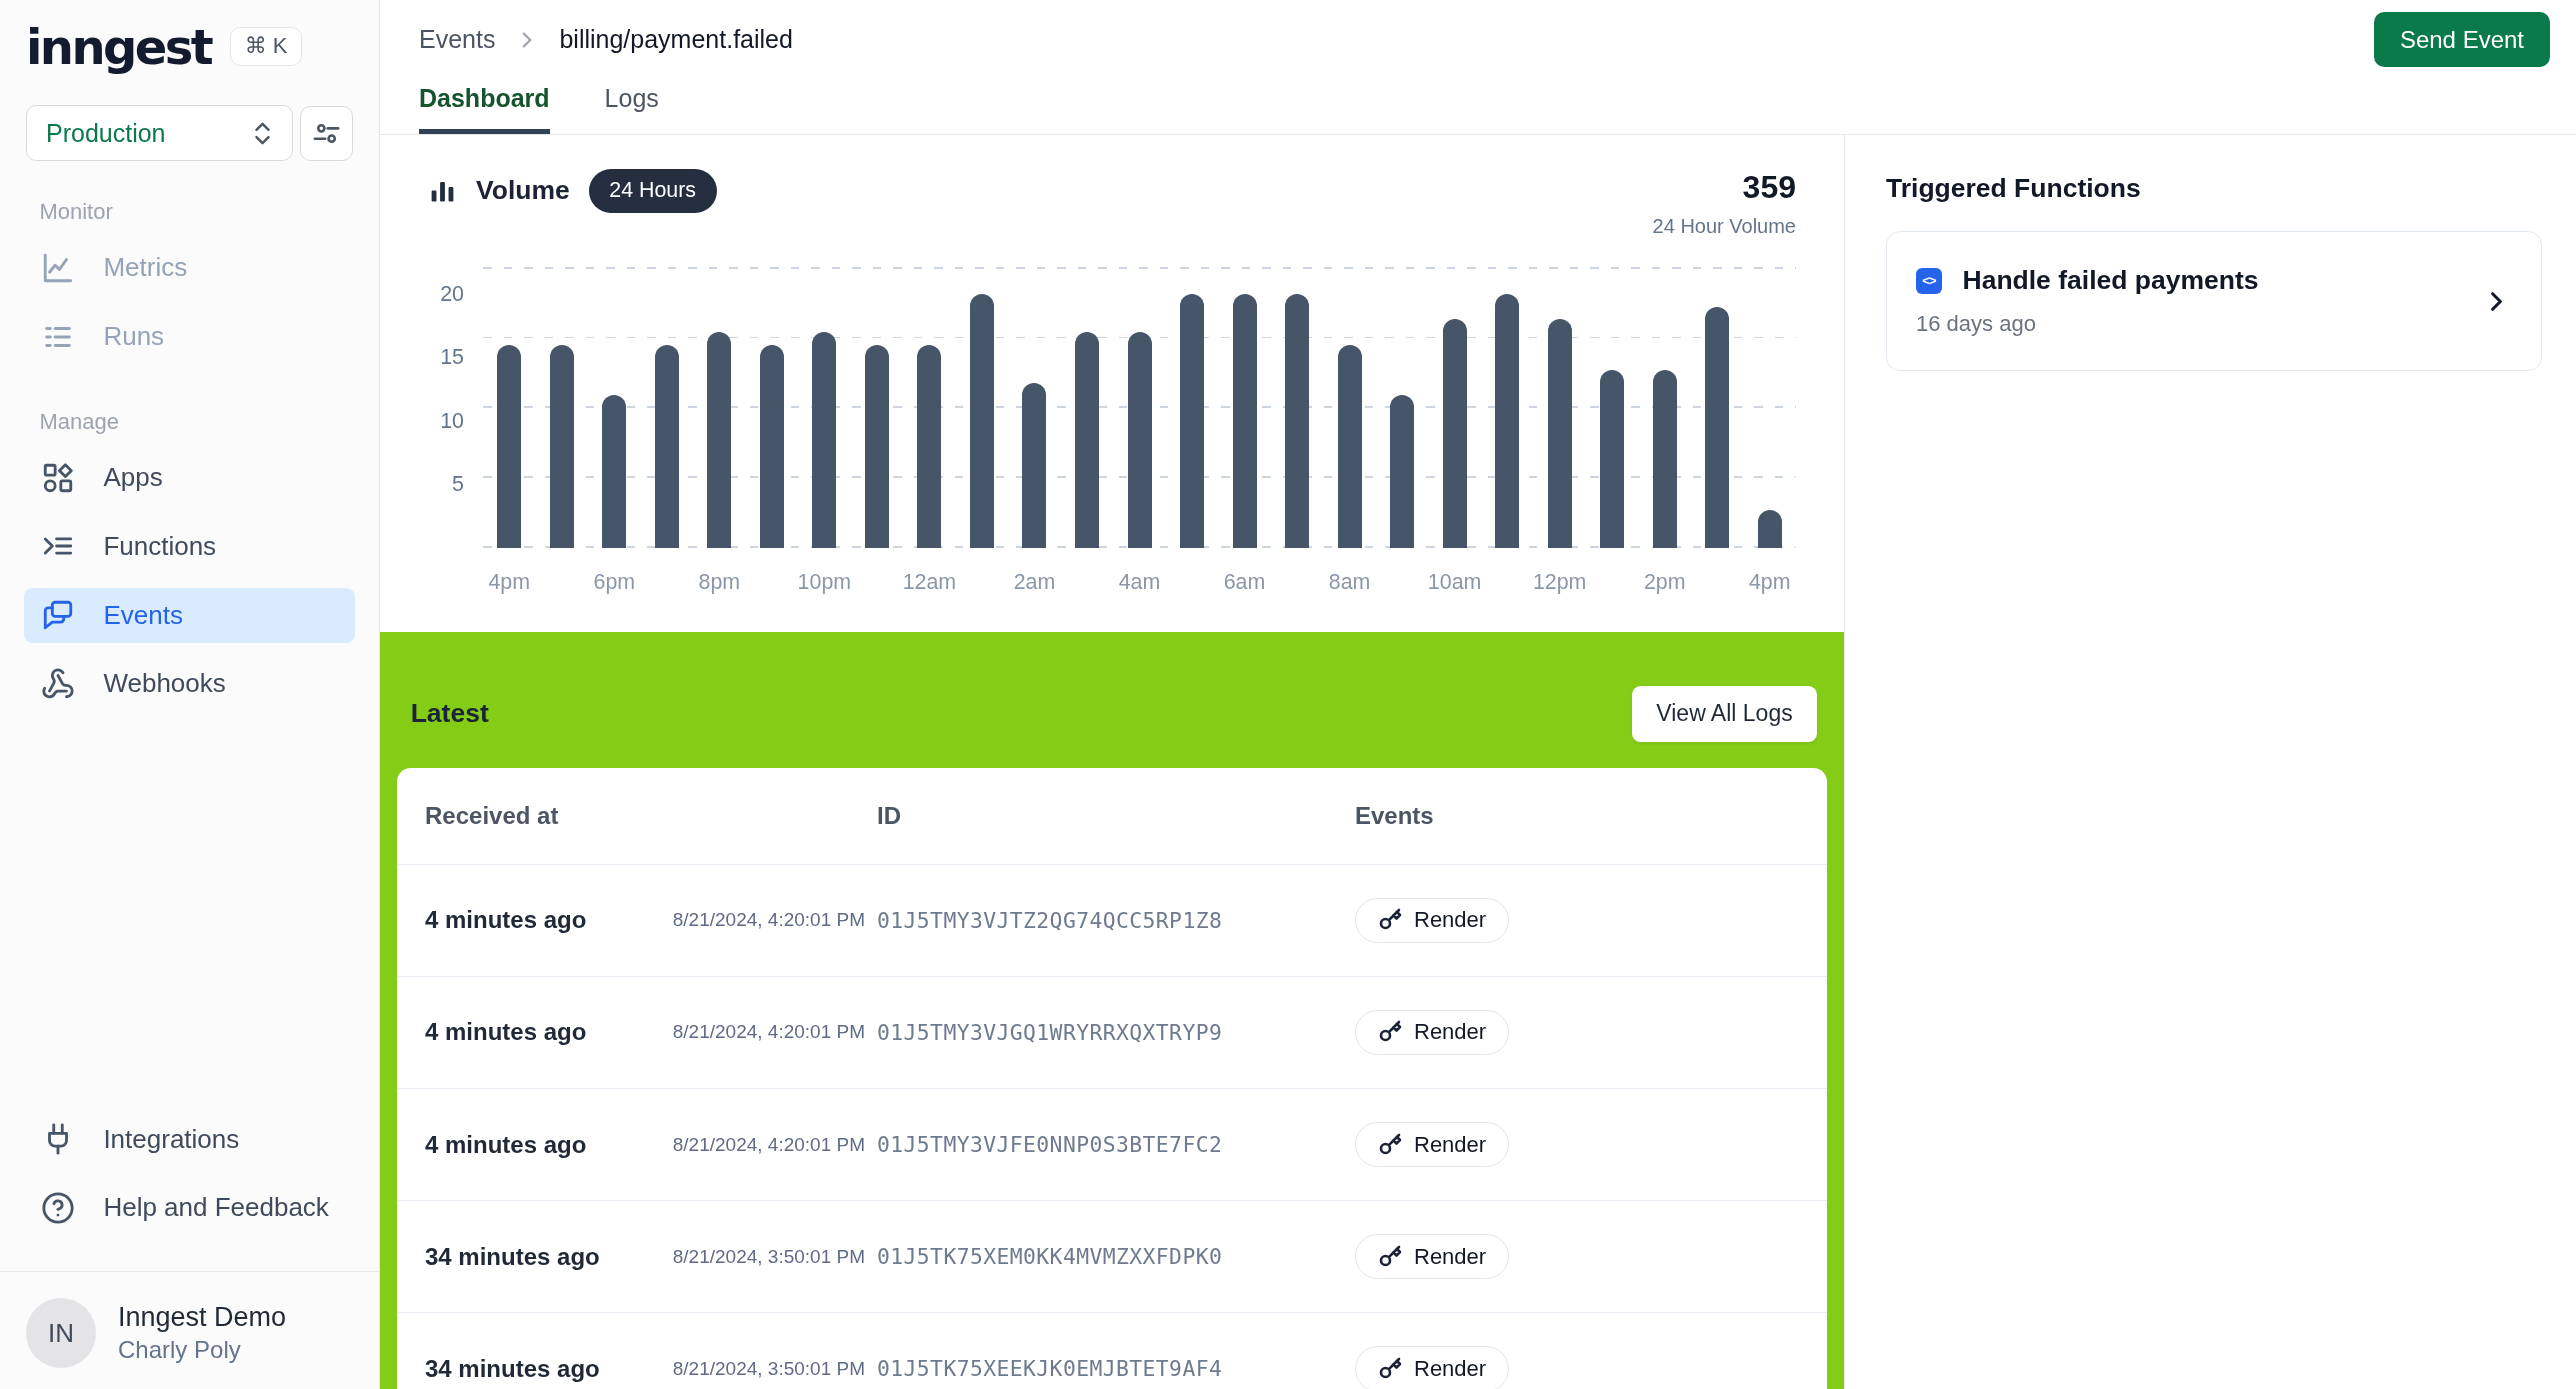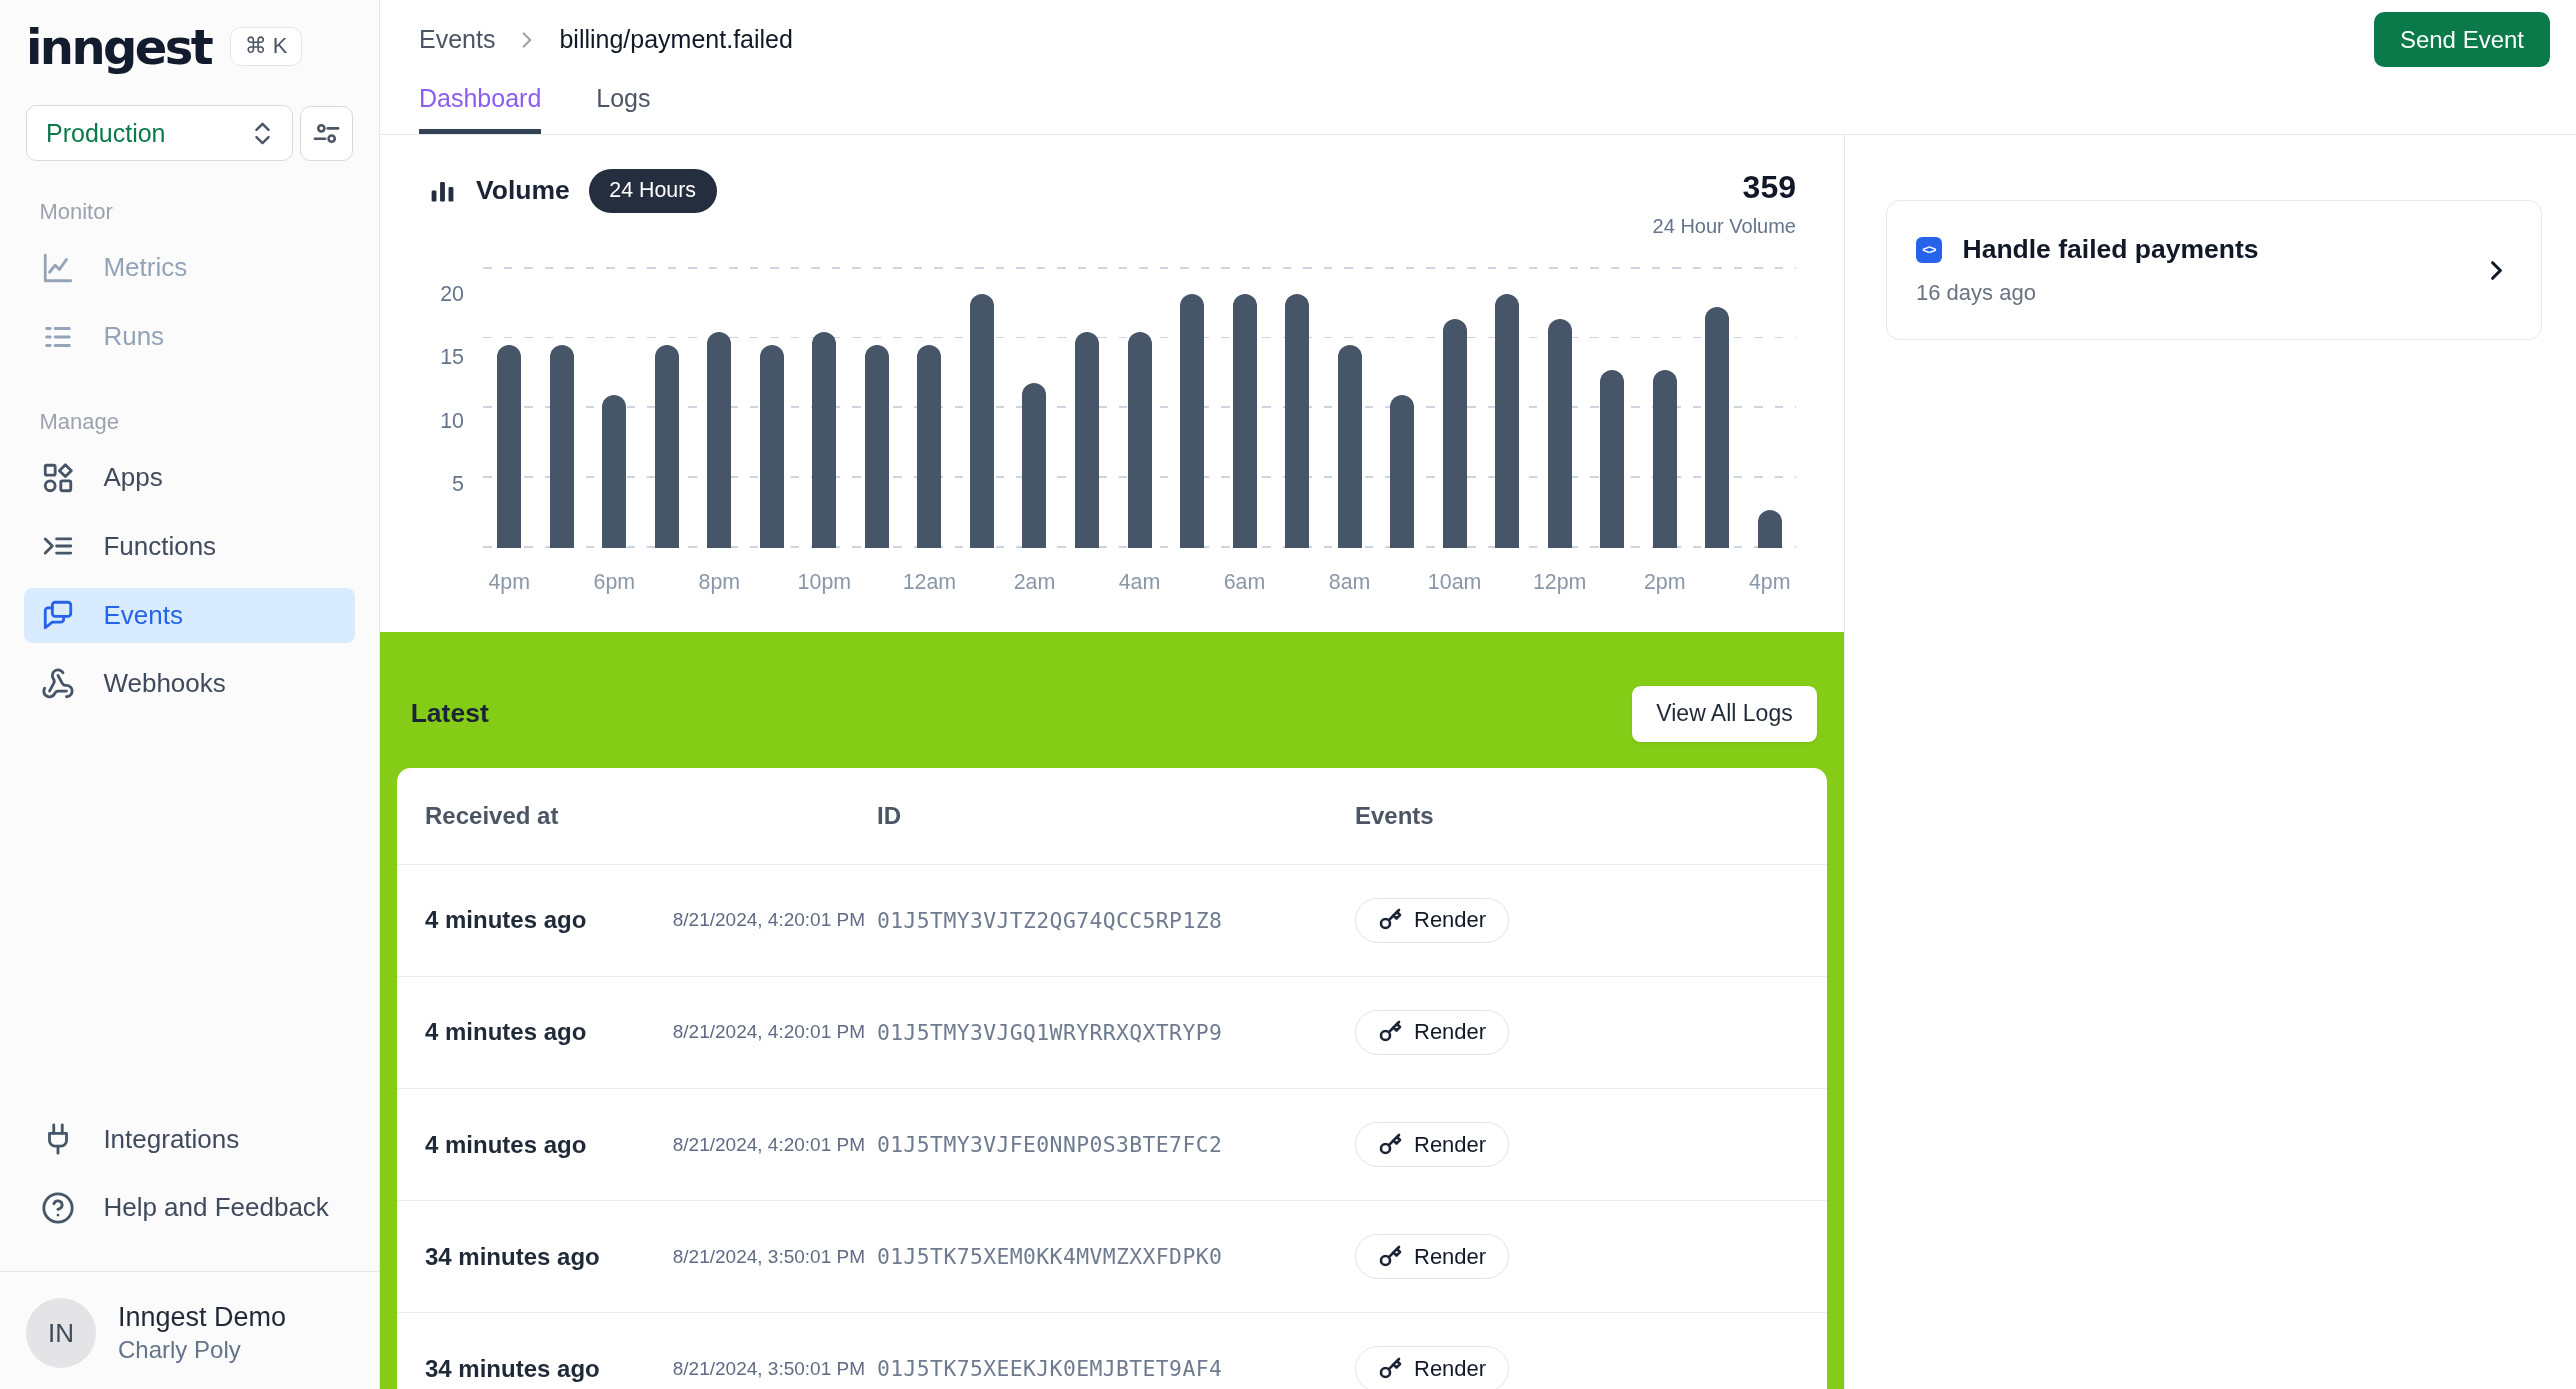--- a/index.html
+++ b/index.html
@@ -40,21 +40,21 @@
   
   .main { flex:1; display:flex; flex-direction:column; height:100%; }
   .header-bar { height:79px; display:flex; align-items:center; justify-content:space-between; padding:0 26px 0 39px; }
   .breadcrumb { display:flex; align-items:center; gap:19px; font-size:25px; }
   .crumb-root { color:#4b5563; }
   .crumb-current { color:#111827; }
   .btn-green { background:#0b7a4a; color:#fff; border:none; border-radius:10.3px; font-size:24px;
                padding:13.7px 26px; font-family:"Liberation Sans", sans-serif; }
   .tab-bar { display:flex; gap:55px; padding:0 0 0 39px; border-bottom:1.7px solid #e5e7eb; height:56px; }
   .tab { font-size:25px; color:#4b5563; display:flex; align-items:flex-start; padding-top:5.1px; position:relative; }
-  .tab.active { color:#8b5cf6; font-weight:400; }
+  .tab.active { color:#14532d; font-weight:700; }
   .tab.active::after { content:""; position:absolute; left:0; right:0; bottom:0; height:5.1px; background:#334155; }
 
   .content { flex:1; display:flex; min-height:0; }
   .left-col { width:1465px; min-width:1465px; border-right:1.7px solid #e5e7eb; display:flex; flex-direction:column; }
   .right-col { flex:1; background:#fff; padding:38px 34px 0 41px; }
 
   
   .chart-section { background:#fff; padding:34px 48px 31px 48px; }
   .chart-header { display:flex; justify-content:space-between; align-items:flex-start; height:91px; }
   .ch-left { display:flex; align-items:center; gap:19px; }
@@ -432,20 +432,21 @@
                       </span>
                       <span>Render</span>
                     </div></div>
                 </div>
               </div>
           </div>
         </section>
       </div>
 
       <div class="right-col">
+        <div class="tf-title">Triggered Functions</div>
         <div class="tf-card">
           <div class="tf-main">
             <div class="tf-name-row">
               <span class="fn-chip">&lt;&gt;</span>
               <span class="tf-name">Handle failed payments</span>
             </div>
             <div class="tf-ago">16 days ago</div>
           </div>
           <span>
             <svg class="ic" width="31" height="31" viewBox="0 0 24 24" fill="none" stroke="#111827" stroke-width="2.4" stroke-linecap="round" stroke-linejoin="round">

